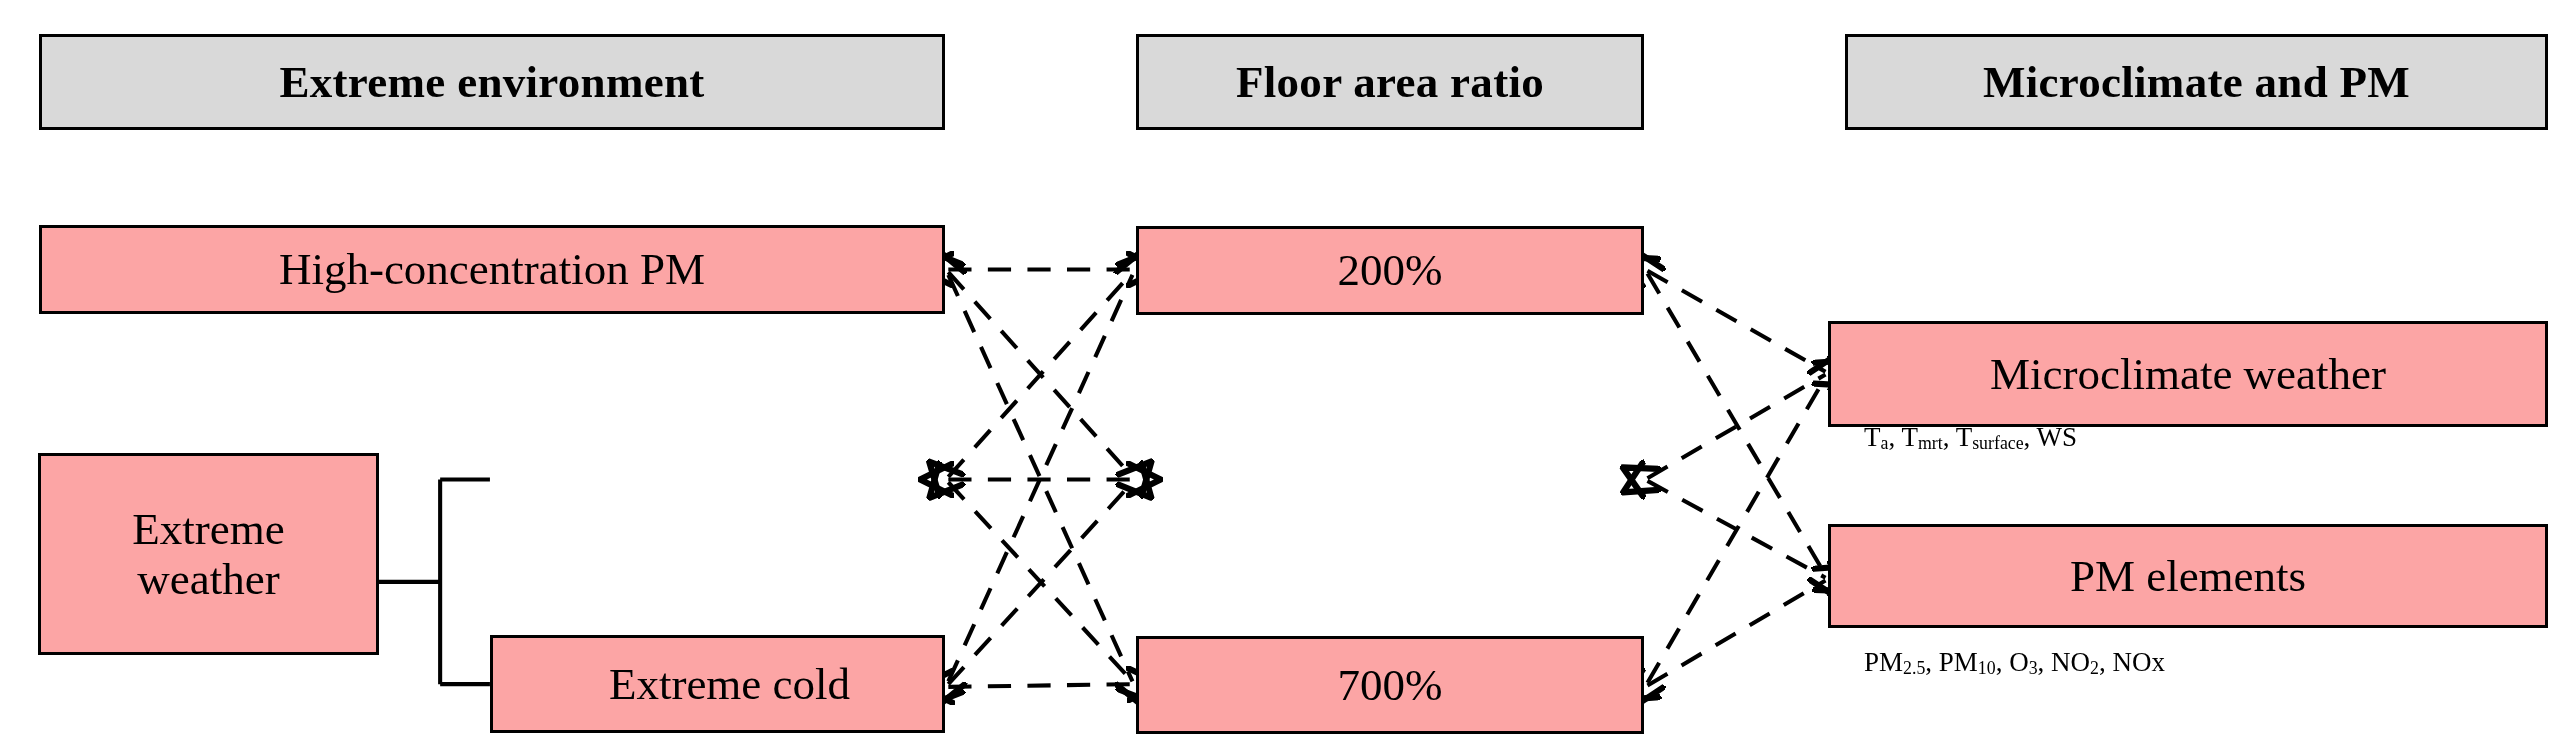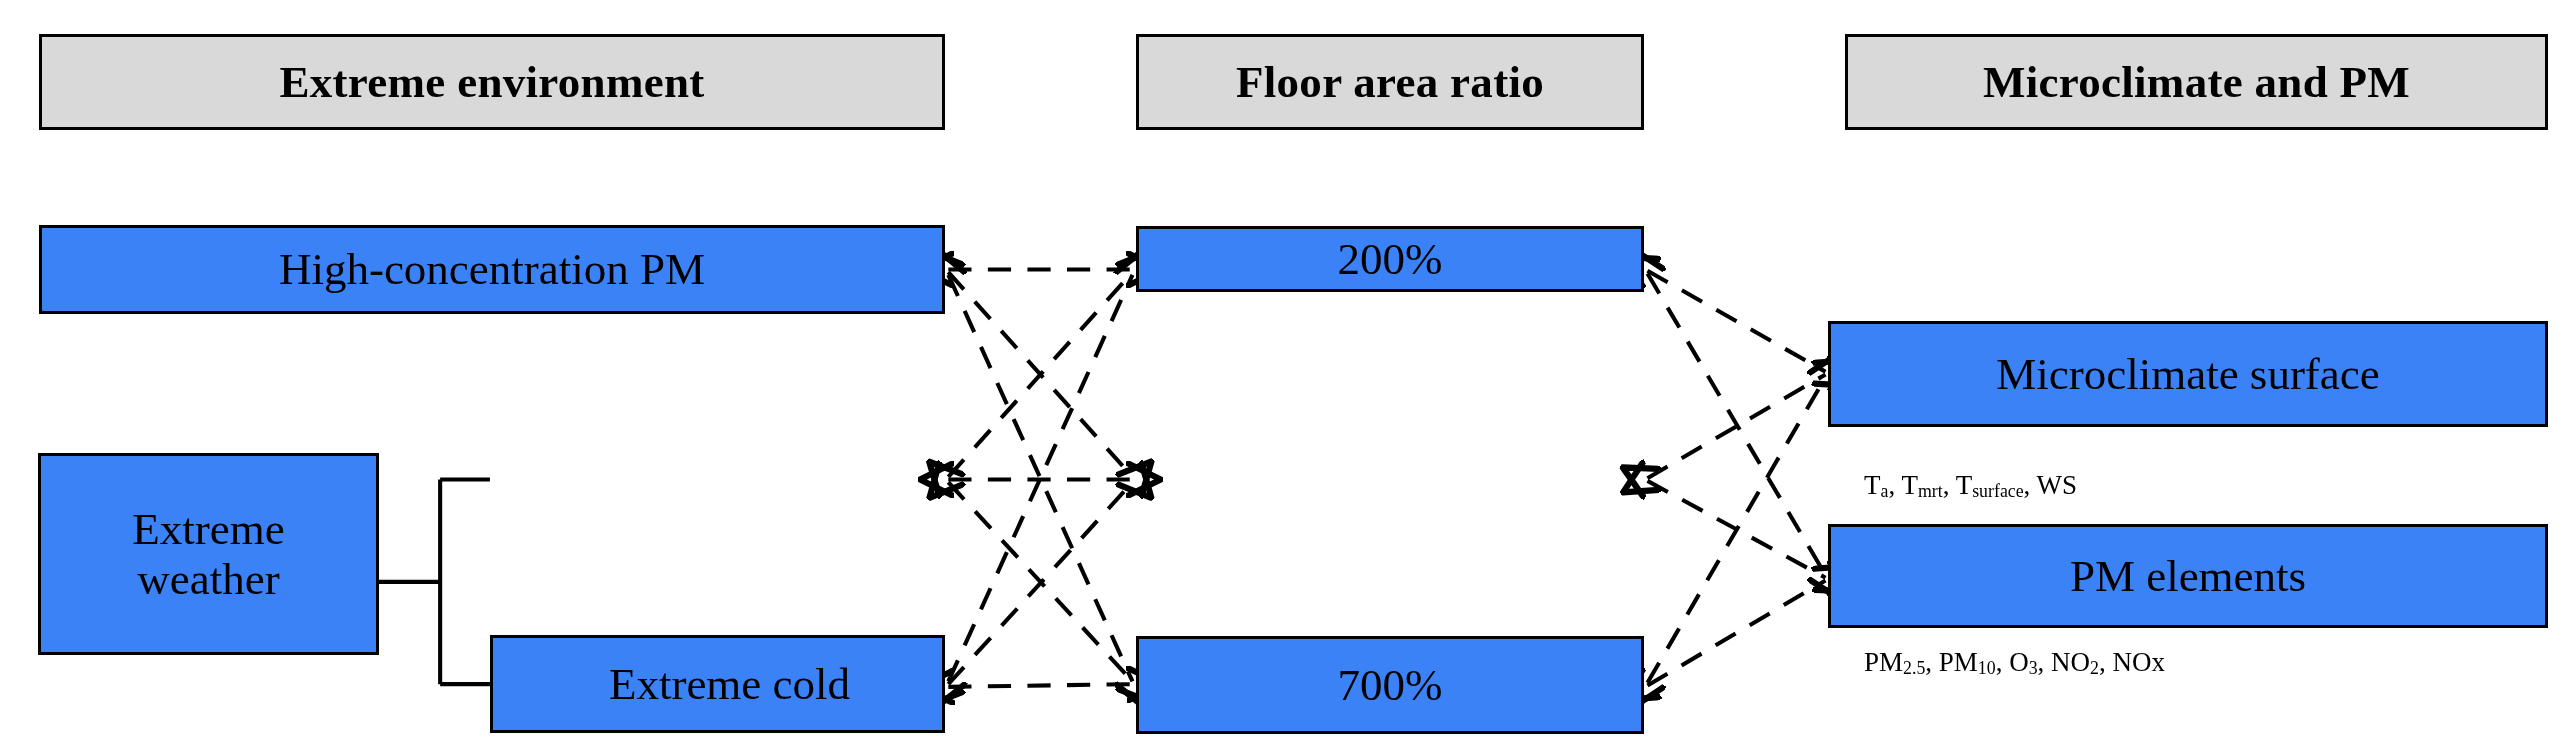--- a/index.html
+++ b/index.html
@@ -13,21 +13,21 @@
     height: 751px;
     background: #ffffff;
     overflow: hidden;
     font-family: "Liberation Serif", "DejaVu Serif", serif;
     border-radius: 10px;
   }
   .box {
     position: absolute;
     box-sizing: border-box;
     border: 3.4px solid #000000;
-    background: #3b82f6;
+    background: #fca5a5;
     display: flex;
     align-items: center;
     justify-content: center;
     text-align: center;
     color: #000000;
     line-height: 1.12;
   }
   .header-box {
     background: #d9d9d9;
     font-weight: bold;
@@ -123,34 +123,34 @@
   <div class="box node-box" style="left:38px; top:453px; width:341px; height:202px; white-space:pre-line;">
     <span style="white-space:pre-line;">Extreme
 weather</span>
   </div>
 
 
   <div class="box node-box" style="left:490px; top:635px; width:455px; height:98px;padding-left:24px;">
     <span>Extreme cold</span>
   </div>
 
-  <div class="box node-box" style="left:1136px; top:226px; width:508px; height:66px;">
+  <div class="box node-box" style="left:1136px; top:226px; width:508px; height:89px;">
     <span>200%</span>
   </div>
 
 
   <div class="box node-box" style="left:1136px; top:636px; width:508px; height:98px;">
     <span>700%</span>
   </div>
 
   <div class="box node-box" style="left:1828px; top:321px; width:720px; height:106px;">
-    <span>Microclimate surface</span>
+    <span>Microclimate weather</span>
   </div>
 
-  <div class="small-note" id="microclimate-variables" style="left:1864px; top:424px;margin-top:48px;">T<sub>a</sub>, T<sub>mrt</sub>, T<sub>surface</sub>, WS</div>
+  <div class="small-note" id="microclimate-variables" style="left:1864px; top:424px;">T<sub>a</sub>, T<sub>mrt</sub>, T<sub>surface</sub>, WS</div>
 
   <div class="box node-box" style="left:1828px; top:524px; width:720px; height:104px;">
     <span>PM elements</span>
   </div>
 
   <div class="small-note" id="pm-variables" style="left:1864px; top:649px;">PM<sub>2.5</sub>, PM<sub>10</sub>, O<sub>3</sub>, NO<sub>2</sub>, NOx</div>
 
 </div>
 
 

